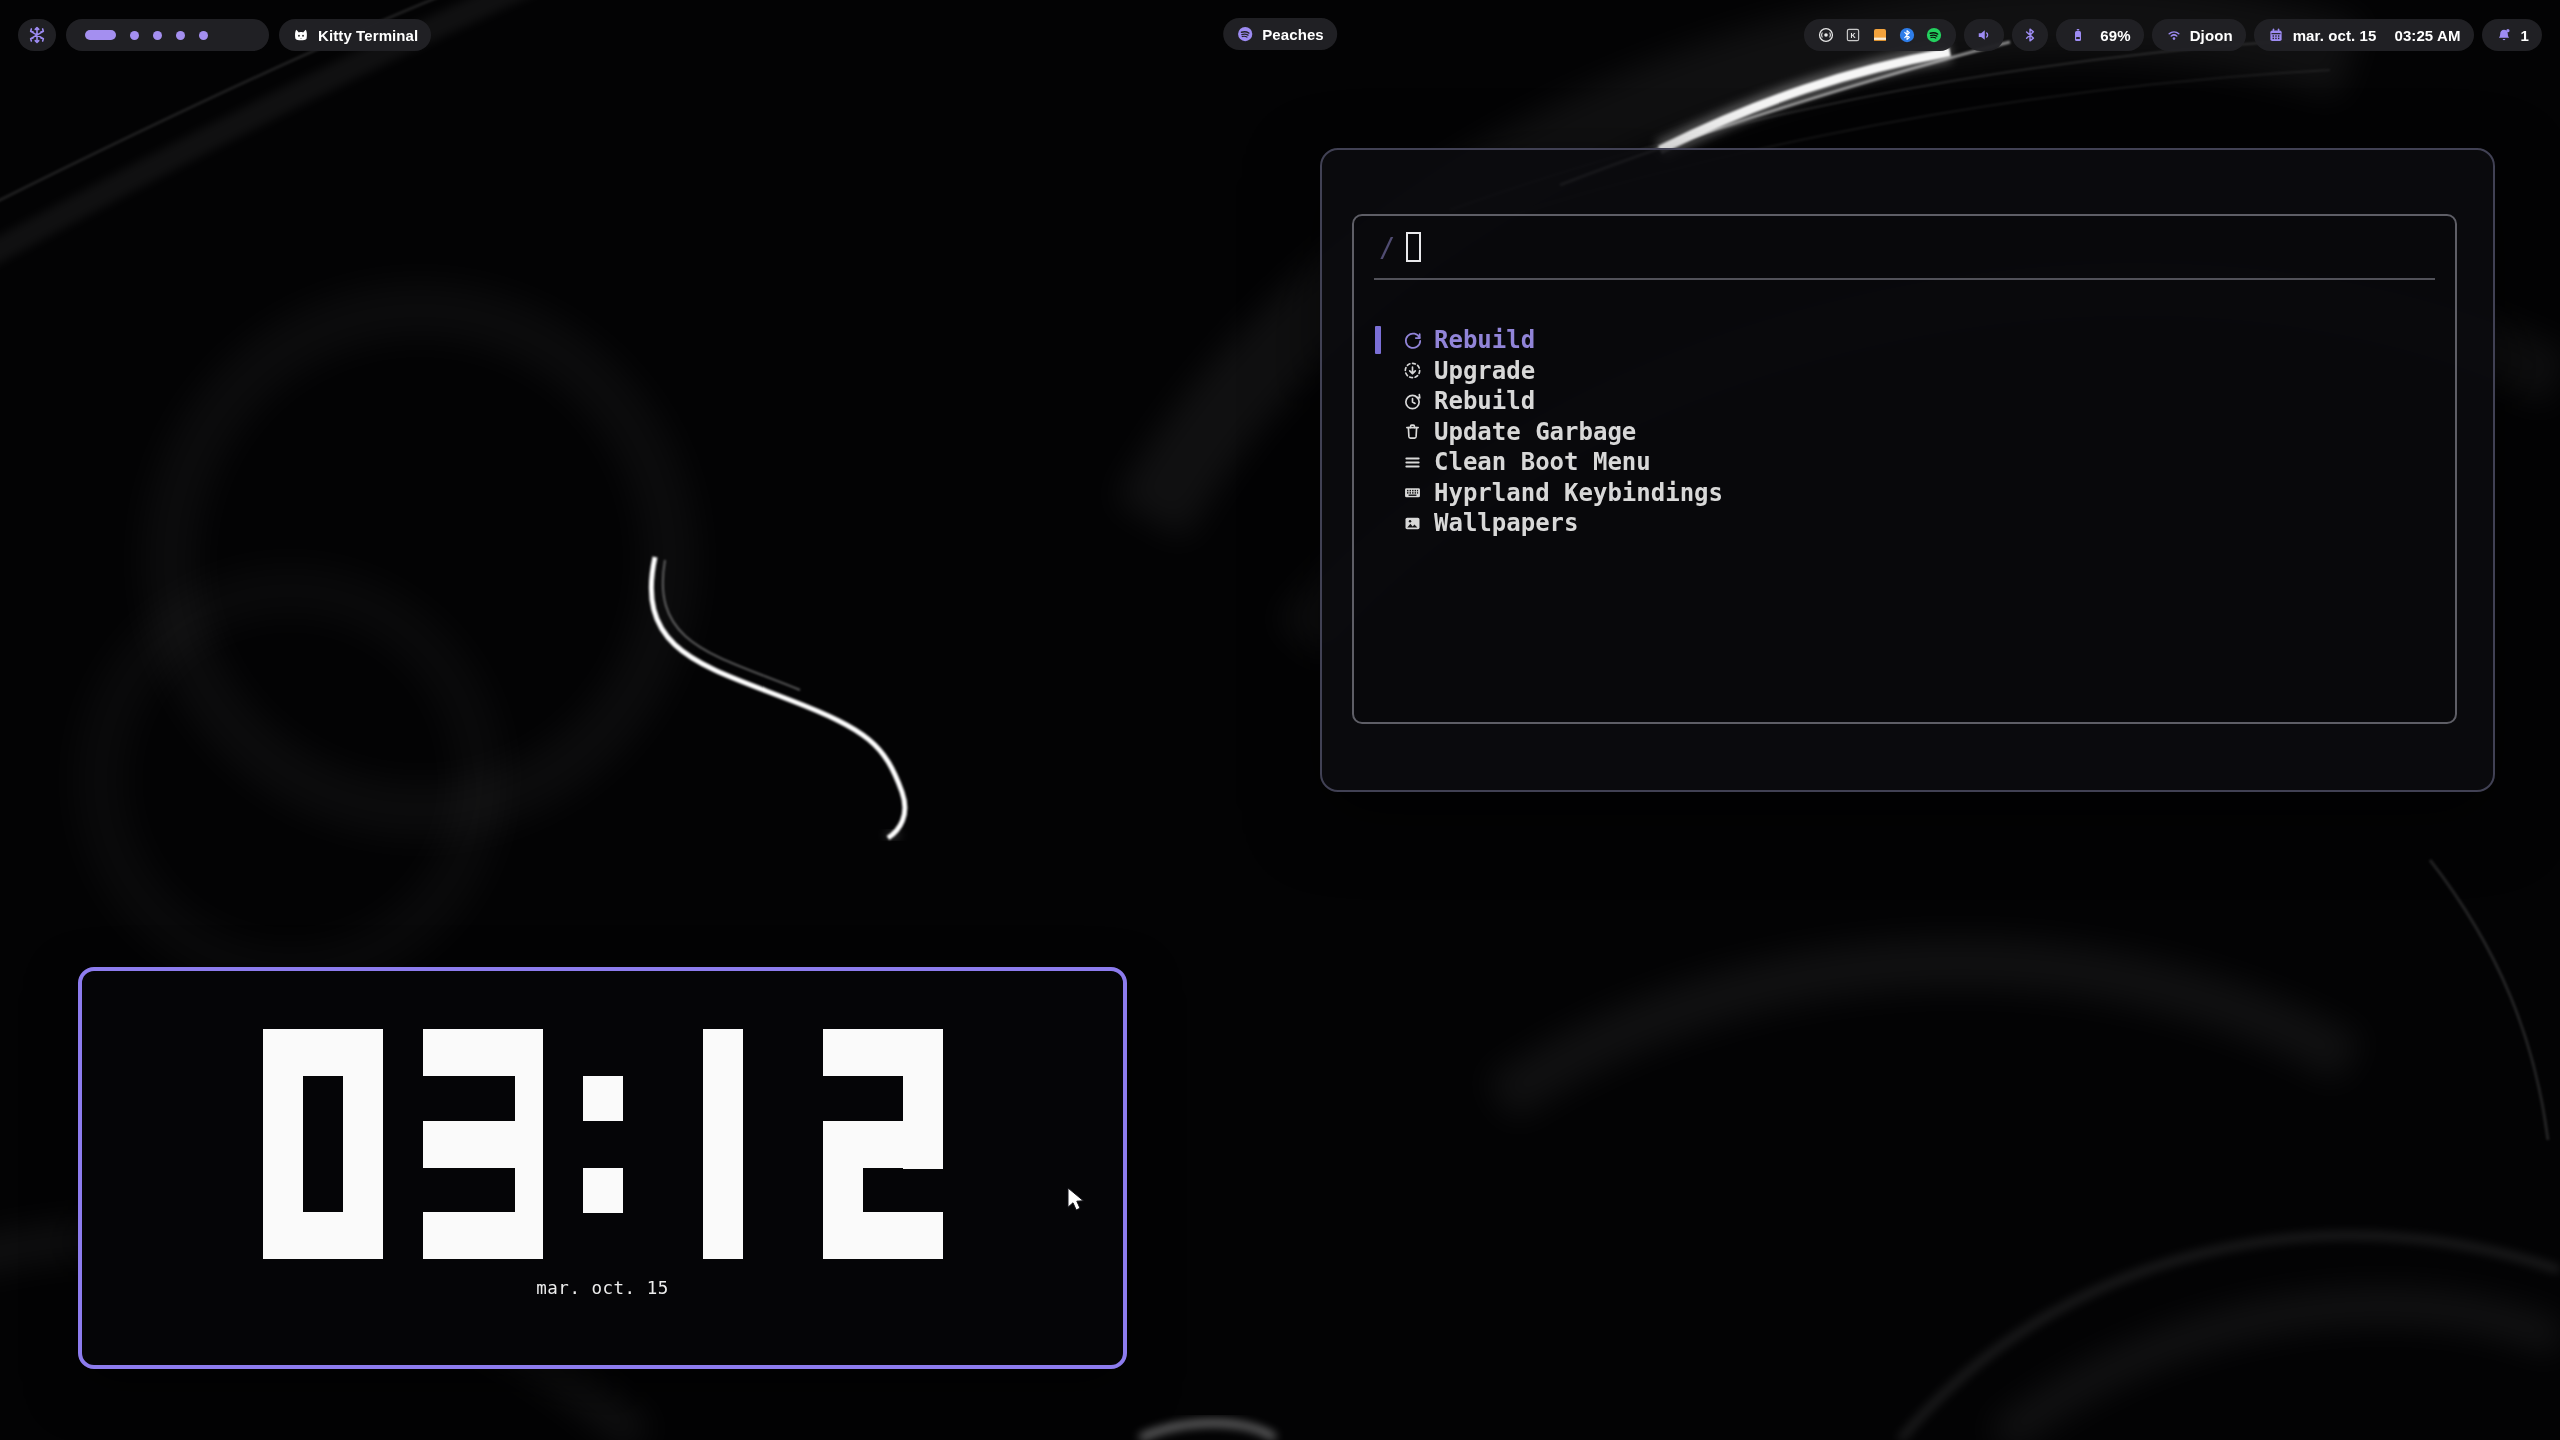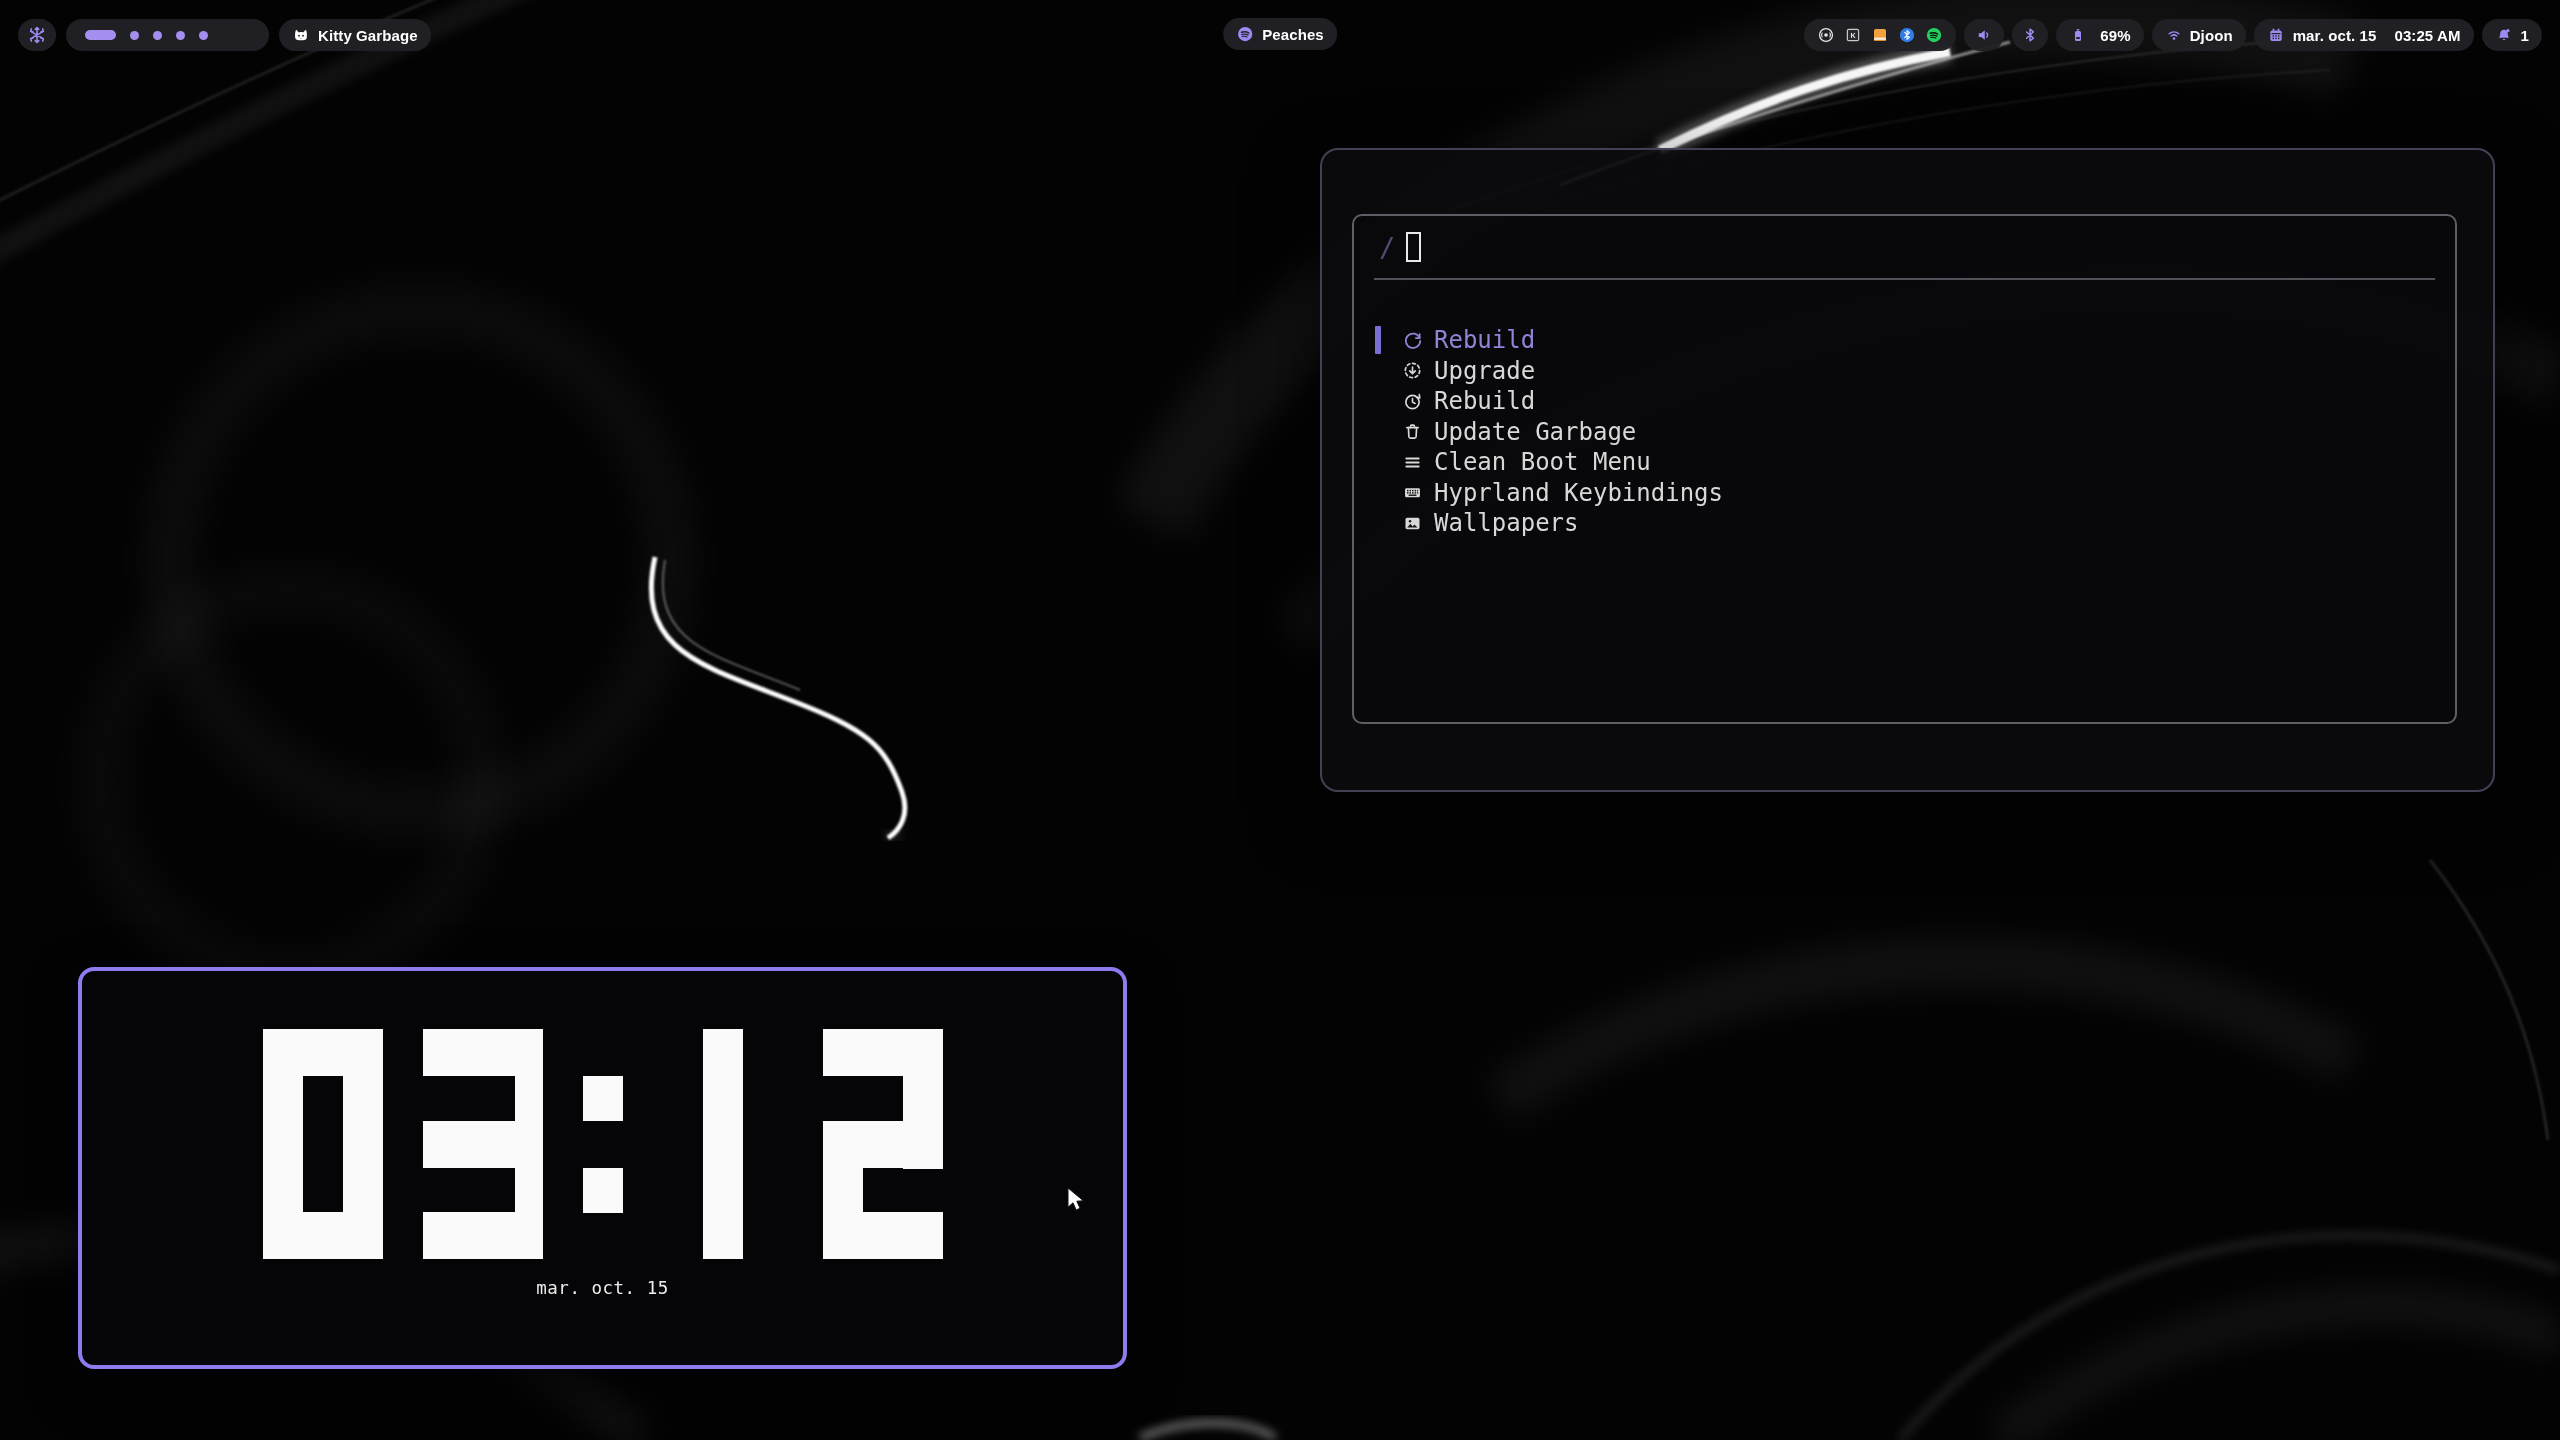--- a/index.html
+++ b/index.html
@@ -47,21 +47,21 @@
   }
   .launcher-inner{
     position:absolute;left:30px;top:64px;width:1105px;height:510px;
     border:2px solid #5e5e66;border-radius:10px;box-sizing:border-box;
     background:rgba(6,6,8,.35);
   }
   .search-row{height:62px;display:flex;align-items:center;padding-left:25px;}
   .prompt{font-family:"DejaVu Sans Mono",monospace;font-size:27px;color:#504c72;}
   .block-cursor{display:inline-block;width:15px;height:30px;border:2px solid #e9e9ec;margin-left:11px;box-sizing:border-box;}
   .search-divider{border:0;border-top:2px solid #515159;margin:0 20px;}
-  .menu{list-style:none;margin:45px 9px 0 0;padding:0;}
+  .menu{list-style:none;margin:45px 9px 0 0;padding:0;font-weight:bold;}
   .menu li{
     position:relative;height:30.5px;display:flex;align-items:center;
     padding-left:48px;cursor:default;
     font-family:"DejaVu Sans Mono",monospace;font-size:24px;color:#d8d8d8;
   }
   .menu li .sel-bar{position:absolute;left:21px;top:1px;width:6px;height:28px;border-radius:1px;background:#7b6fd6;display:none;}
   .menu li.selected .sel-bar{display:block;}
   .menu li.selected{color:#9184d8;}
   .menu .mi{width:21px;height:21px;margin-right:11px;display:flex;align-items:center;}
   .menu .mi svg{width:21px;height:21px;display:block;}
@@ -140,21 +140,21 @@
       </div>
     <div class="pill">
       <span class="bar-ic" style="color:#fff">
           <svg viewBox="0 0 24 24">
             <path d="M4.6 17c-1.1-5.5-.3-10.4 1.2-11.9L9.2 8.6c1.7-.7 3.9-.7 5.6 0l3.4-3.5c1.5 1.5 2.3 6.4 1.2 11.9-1.8 2.8-13 2.8-14.8 0z" fill="currentColor"></path>
             <circle cx="9.3" cy="13" r="1.2" fill="#222"></circle>
             <circle cx="14.7" cy="13" r="1.2" fill="#222"></circle>
             <path d="M11 16.2h2l-1 1.2z" fill="#222"></path>
           </svg>
         </span>
-      <span>Kitty Garbage</span>
+      <span>Kitty Terminal</span>
     </div>
   </div>
 
   <div class="bar-center">
     <div class="pill">
       <span class="bar-ic">
           <svg viewBox="0 0 24 24">
             <circle cx="12" cy="12" r="9.5" fill="#9d8bf2"></circle>
             <g fill="none" stroke="#232327" stroke-linecap="round">
               <path d="M7 9.7c3.1-1 7.2-.7 9.9 1" stroke-width="1.9"></path>

